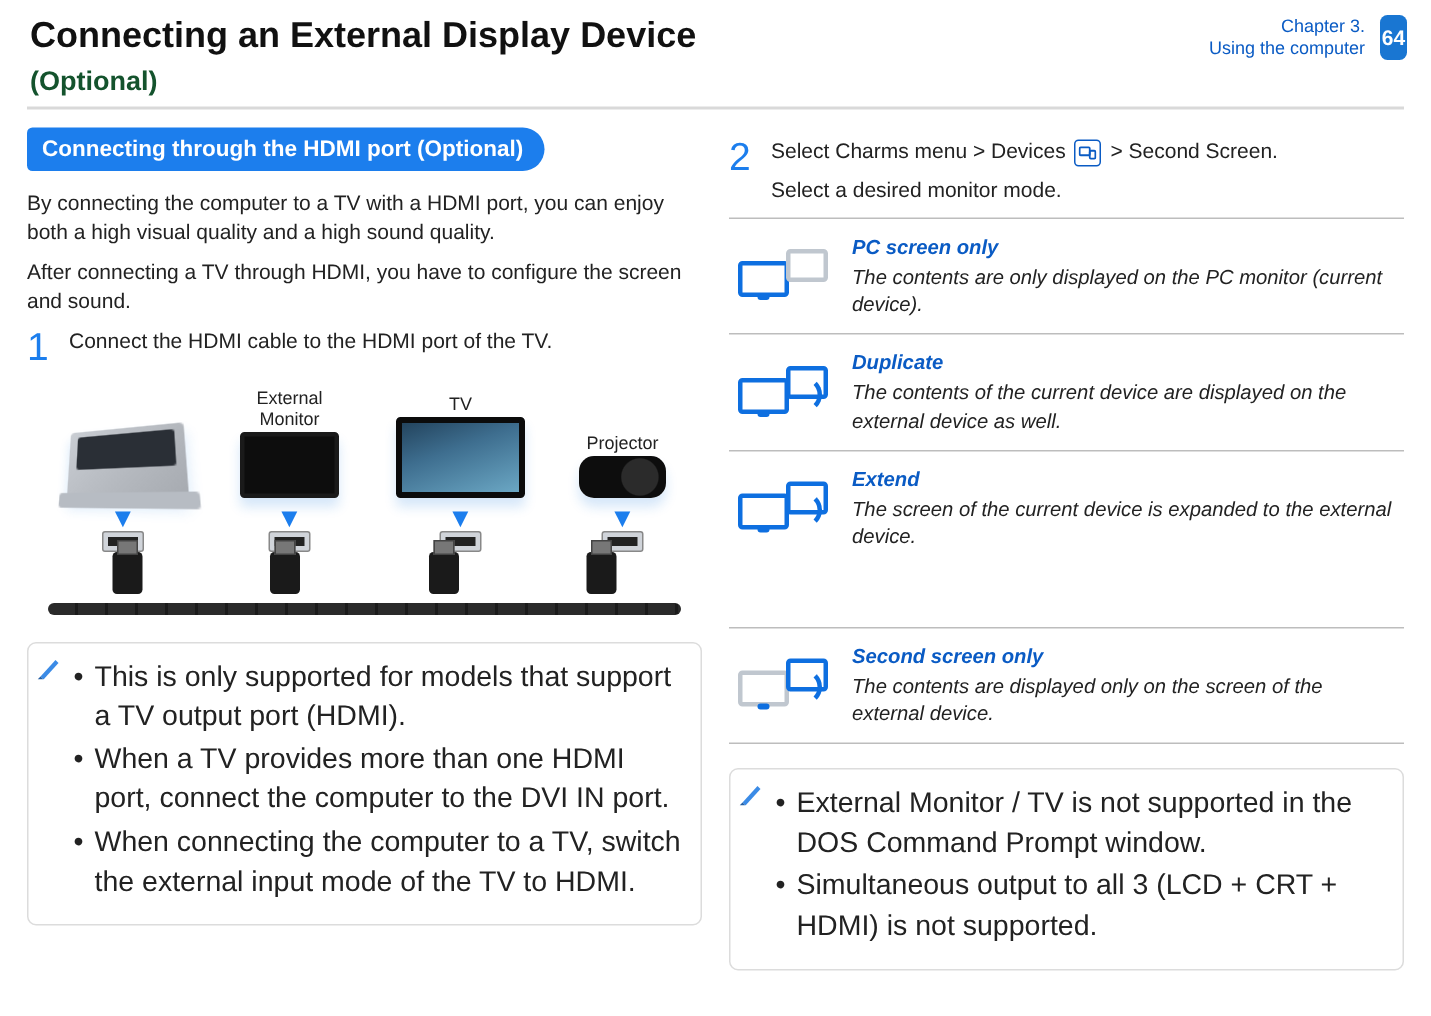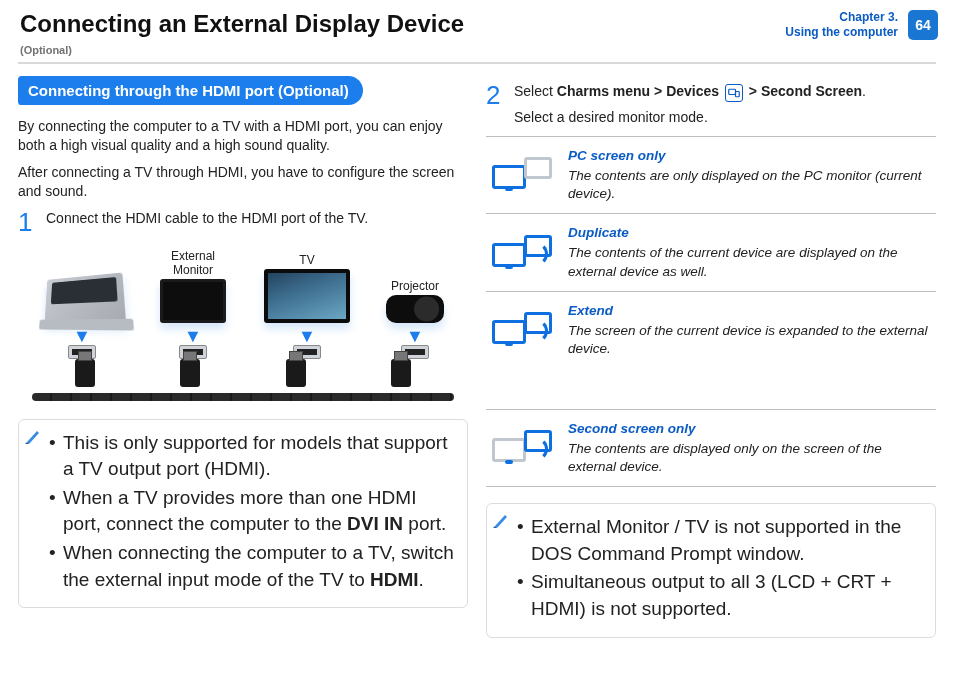--- a/index.html
+++ b/index.html
@@ -14,25 +14,25 @@
     font-size: 14px;
   }
   .header {
     display: flex;
     align-items: flex-start;
     justify-content: space-between;
     padding: 10px 16px 6px 20px;
   }
   .title-line { display: flex; align-items: baseline; gap: 6px; flex-direction: column; }
   .main-title { font-size: 24px; font-weight: 800; color: #111; }
-  .optional { font-size: 11px; font-weight: 700; color: #737373; }
+  .optional { font-size: 18px; font-weight: 700; color: #14532d; }
   .chapter-block { display: flex; align-items: center; gap: 10px; }
-  .chapter-text { font-size: 12px; font-weight: 700; color: #0a5bc4; text-align: right; line-height: 1.25; }
+  .chapter-text { font-size: 12px; font-weight: 400; color: #0a5bc4; text-align: right; line-height: 1.25; }
   .page-badge {
-    width: 30px; height: 30px; border-radius: 5px;
+    width: 18px; height: 30px; border-radius: 5px;
     background: #1976d2; color: #fff; font-weight: 700; font-size: 14px;
     display: flex; align-items: center; justify-content: center;
   }
   .header-rule { height: 2px; background: #d9d9d9; margin: 0 18px 8px 18px; }
 
   .columns { display: flex; gap: 18px; padding: 4px 18px 10px 18px; }
   .col { flex: 1 1 0; min-width: 0; }
 
   .blue-ribbon {
     display: inline-block;
@@ -126,21 +126,21 @@
   .mode-desc { line-height:1.35; font-size: 13.5px; }
   .mi { position:relative; width:60px; height:40px; }
   .scr { position:absolute; border:3px solid #0e6fe0; border-radius:3px; background:#fff; }
   .scr.laptop-s { width:34px; height:24px; left:0; bottom:6px; }
   .scr.laptop-s::after { content:""; position:absolute; left:10px; right:10px; bottom:-5px; height:4px; background:#0e6fe0; border-radius:2px; }
   .scr.mon-s { width:28px; height:22px; right:0; top:2px; }
   .scr.outline { border-color:#c0c7cf; }
   .swoosh { position:absolute; right:3px; top:6px; width:20px; height:16px; }
   .swoosh::before { content:""; position:absolute; width:18px; height:18px; border:3px solid #0e6fe0; border-left-color:transparent; border-bottom-color:transparent; border-top-color:transparent; border-radius:50%; left:-2px; top:-2px; }
 
-  b { font-weight: 700; }
+  b { font-weight: 400; }
 </style>
 </head>
 <body>
 
 <div class="header">
   <div class="title-line">
     <span class="main-title">Connecting an External Display Device</span>
     <span class="optional">(Optional)</span>
   </div>
   <div class="chapter-block">

